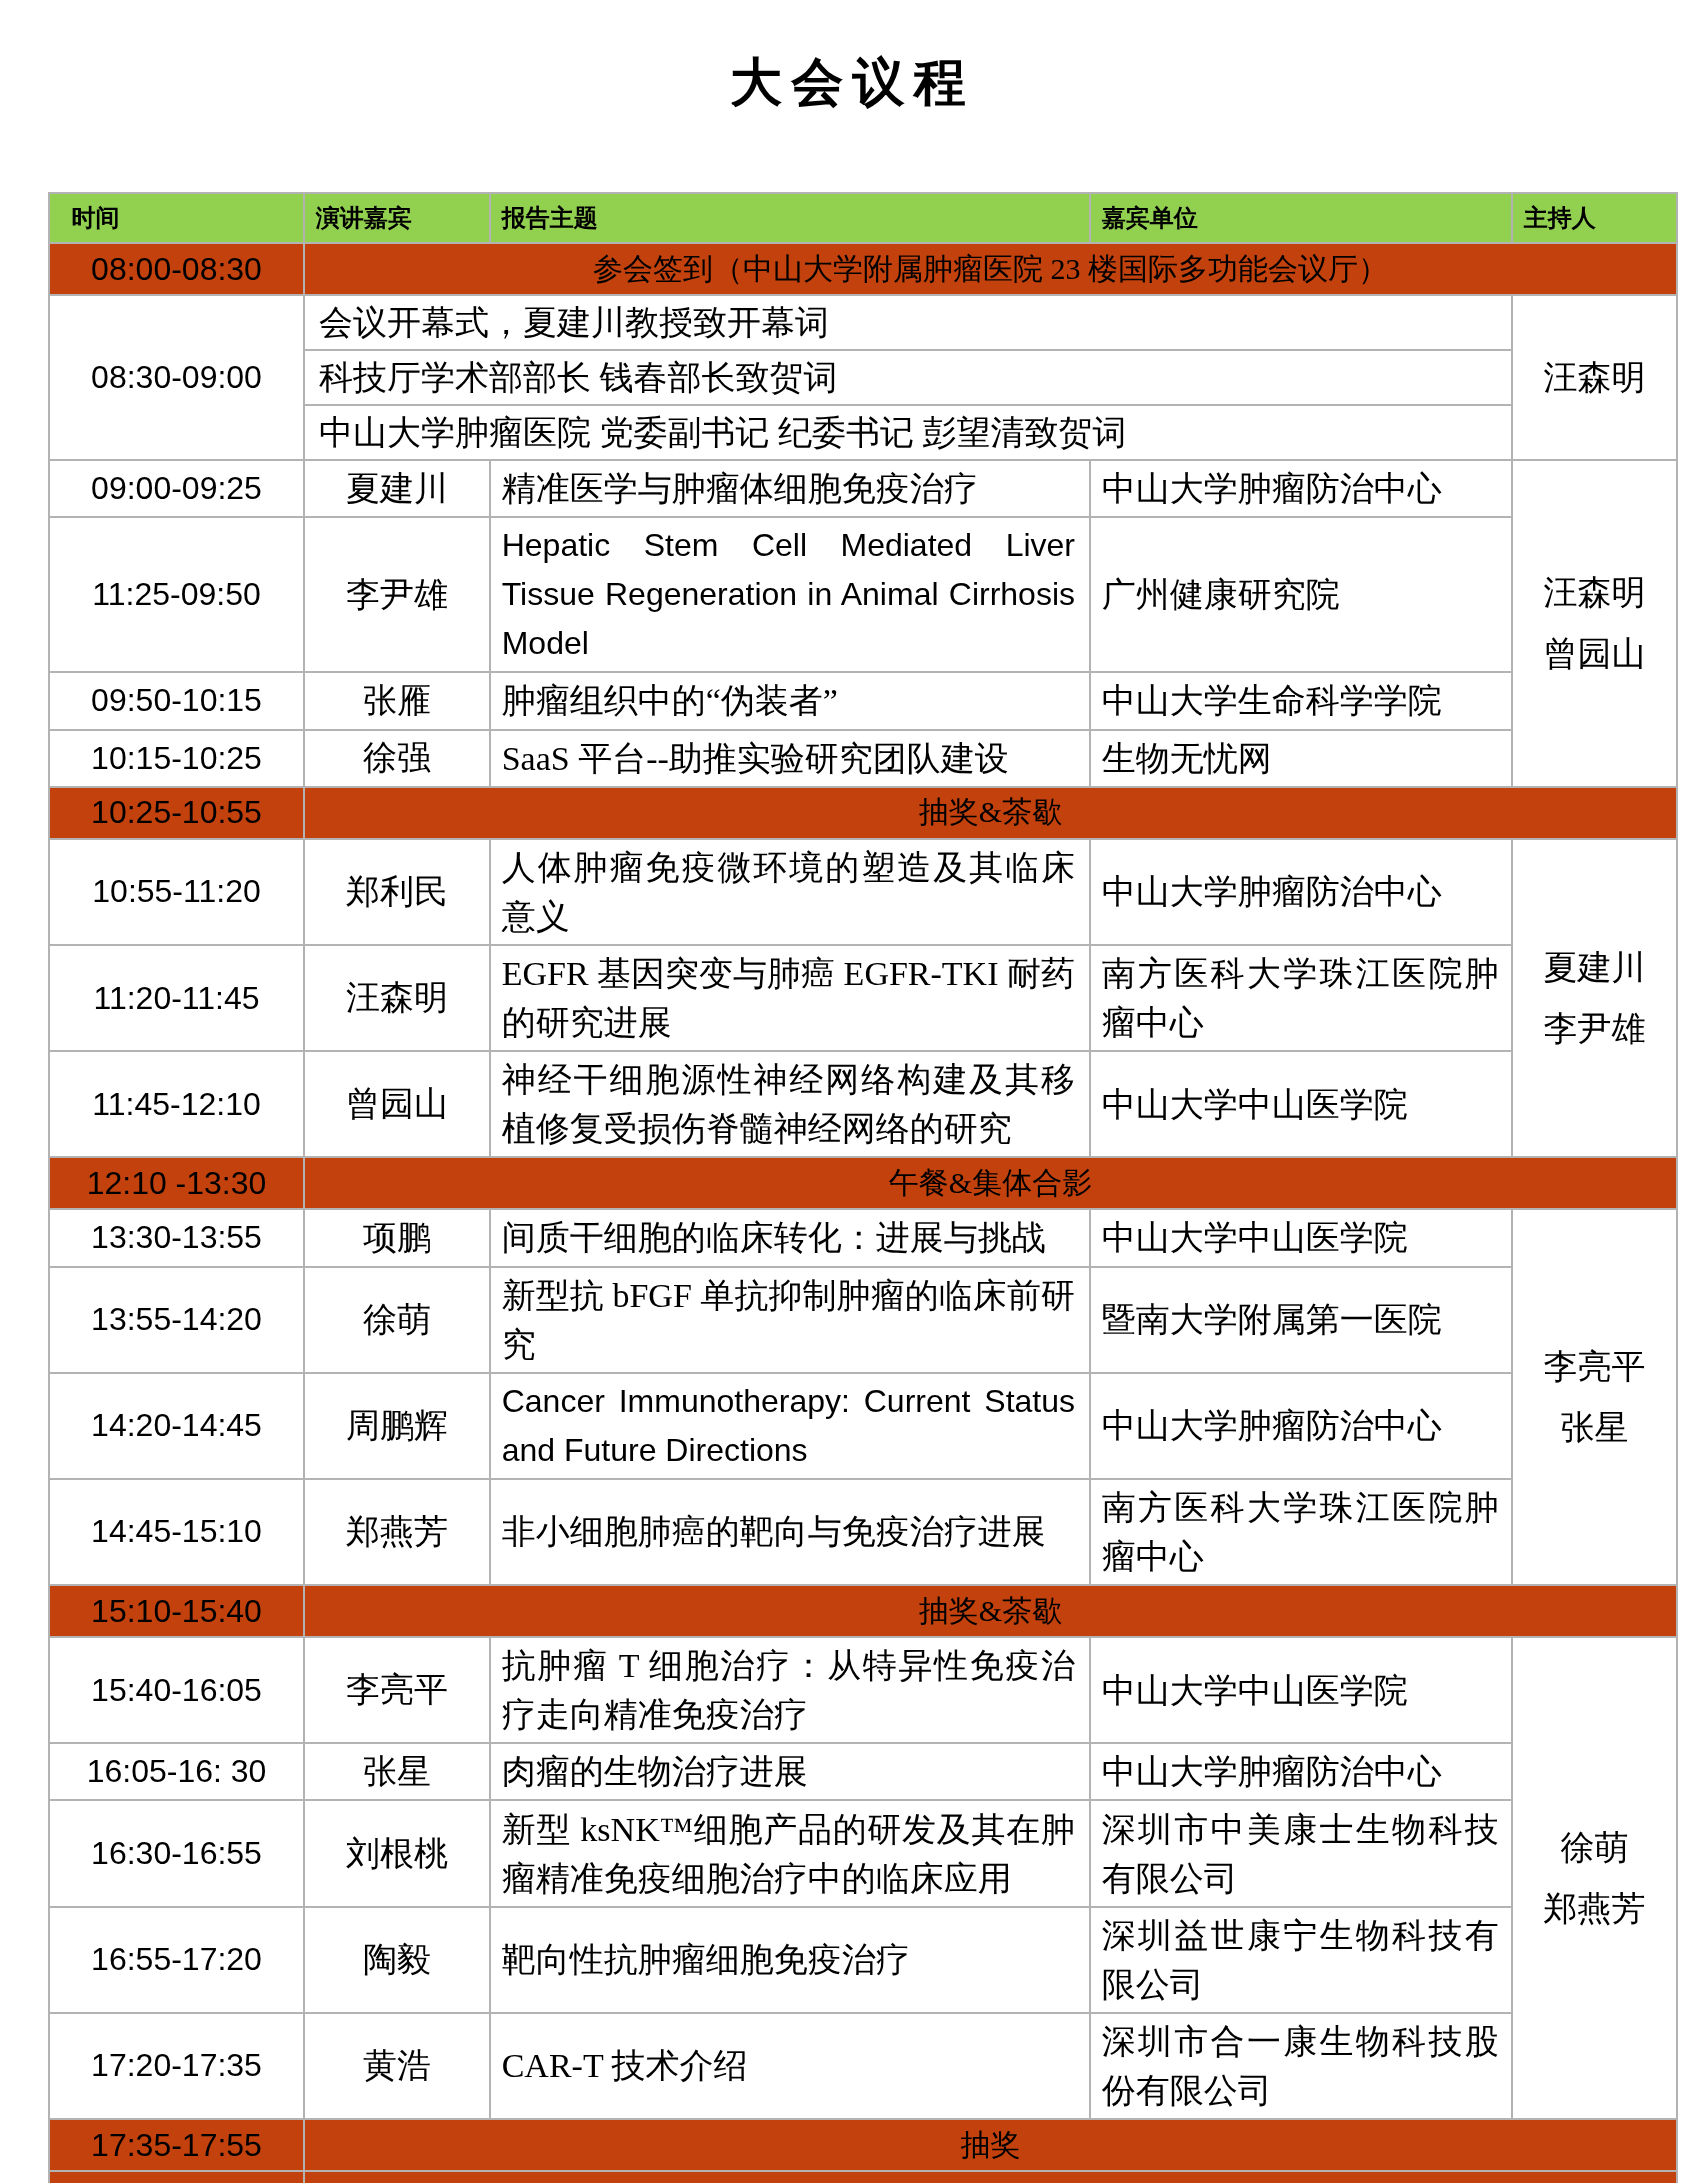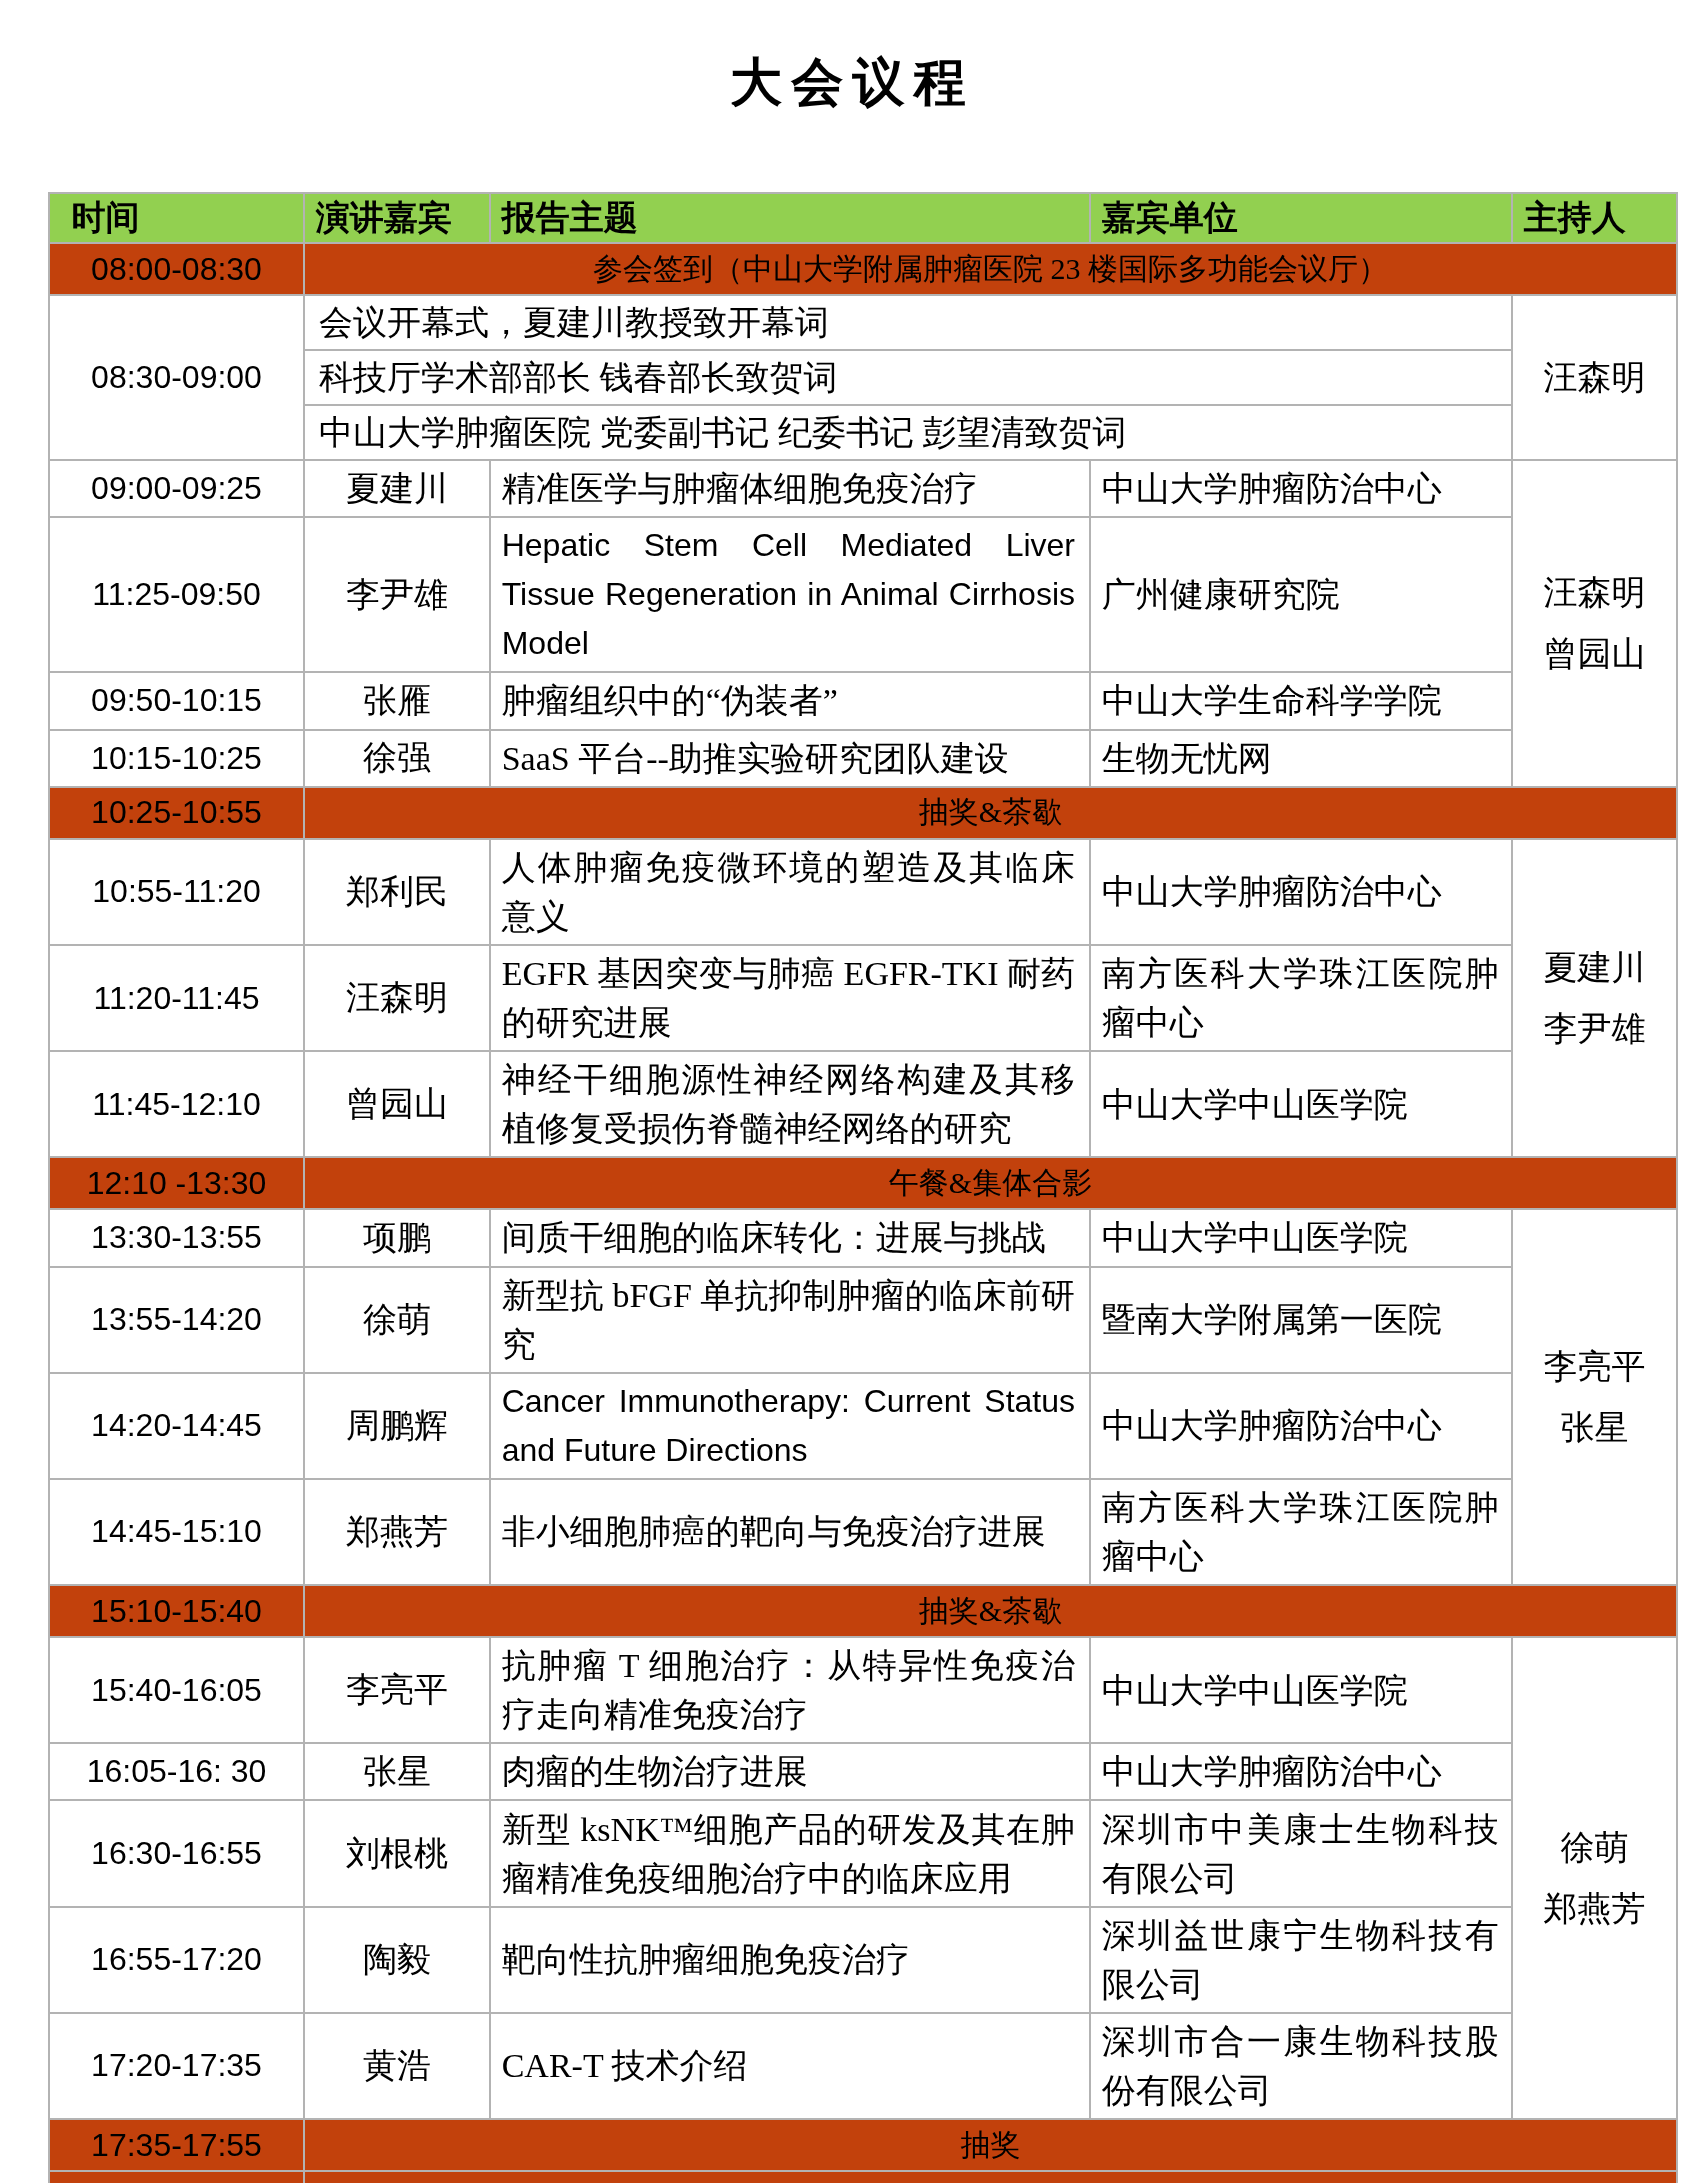--- a/index.html
+++ b/index.html
@@ -27,21 +27,21 @@
   }
   .agenda th,.agenda td{
     border:2.3px solid #b3b3b3;
     vertical-align:middle;
     overflow:hidden;
     word-break:break-word;
   }
   .agenda th{
     background:#92d050;
     font-family:"Liberation Sans","DejaVu Sans",sans-serif;
-    font-size:34px;
+    font-size:24px;
     font-weight:bold;
     text-align:left;
     padding:0 0 0 10.7px;
     height:48px;
   }
   .agenda th.c-time{padding-left:21.5px;}
   td.time{
     font-family:"Liberation Sans","DejaVu Sans",sans-serif;
     font-size:32px;
     text-align:center;

